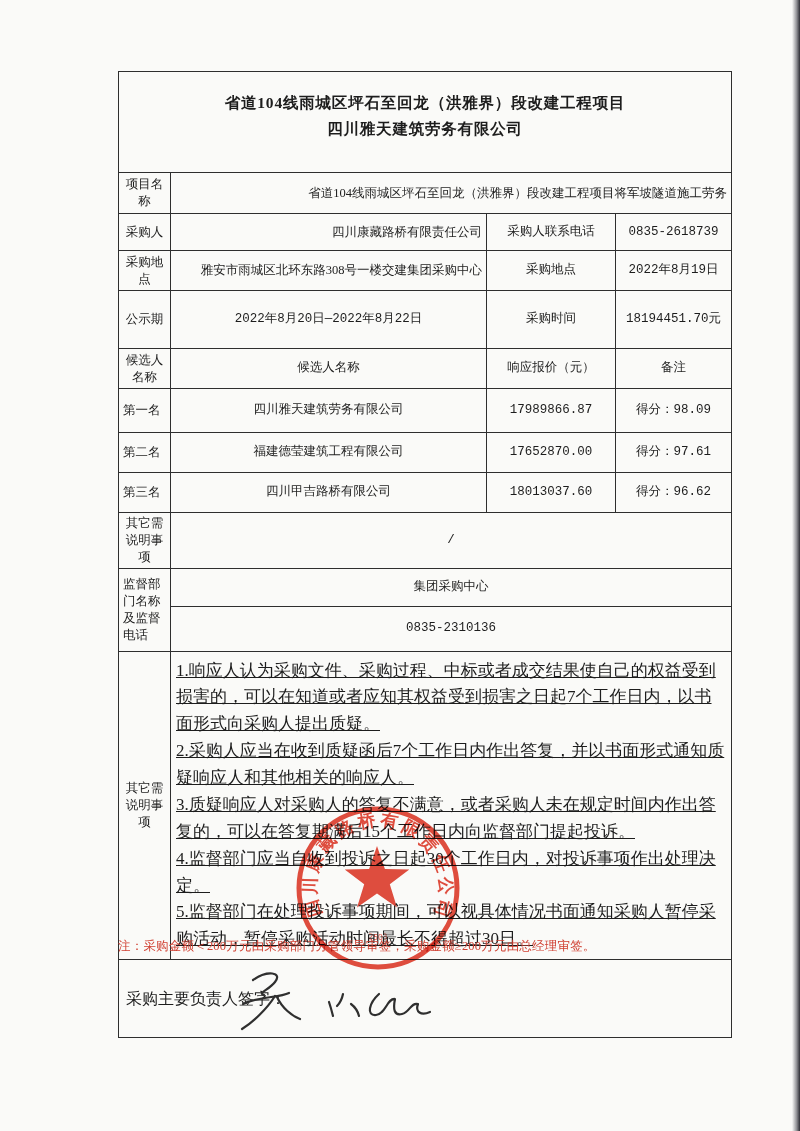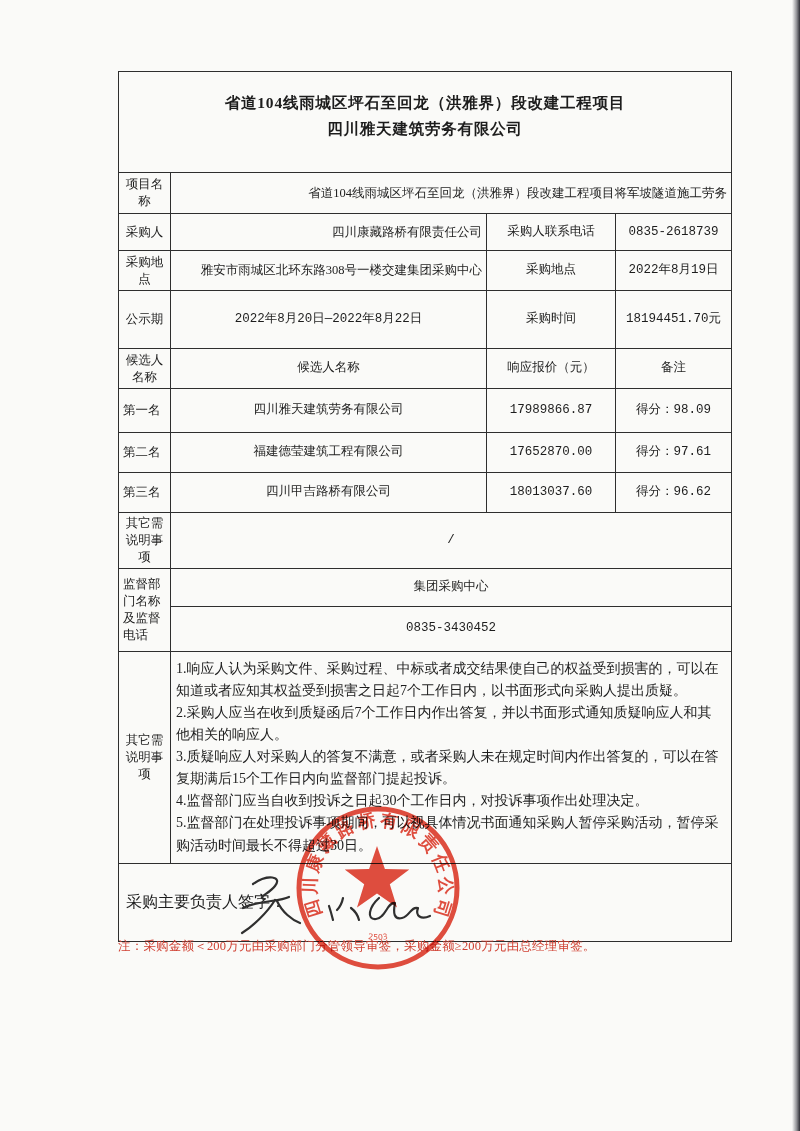--- a/index.html
+++ b/index.html
@@ -23,21 +23,21 @@
     padding:2px 4px;vertical-align:middle;
     overflow:hidden;
   }
   td.label{word-break:break-all;padding:2px 3px;text-align:center;}
   td.label-center{word-break:break-all;padding:2px 3px;text-align:left;margin-top:44px;}
   td.center{text-align:center;font-family:Liberation Mono, monospace;}
   td.left{text-align:right;padding-left:6px;}
   .title-cell{text-align:center;vertical-align:middle;padding-bottom:14px !important;}
   .title-line{font-weight:bold;font-size:15.5px;letter-spacing:.8px;line-height:26px;}
   .objection-cell{vertical-align:middle;padding:6px 6px 6px 5px !important;}
-  .objection-cell div{font-size:14px;line-height:1.58;text-align:left;}
+  .objection-cell div{font-size:17px;line-height:1.58;text-align:left;text-decoration:underline;}
   .sign-cell{position:relative;padding-left:7px !important;}
   .sign-label{font-size:16px;display:inline-block;vertical-align:middle;}
   .sign-svg{position:absolute;left:118px;top:6px;}
   .stamp{position:absolute;left:291px;top:801px;width:174px;height:174px;
     z-index:6;opacity:.9;mix-blend-mode:multiply;pointer-events:none;}
   .footnote{position:absolute;left:118px;top:938px;width:620px;
     font-size:12.5px;letter-spacing:.2px;z-index:3;}
 </style>
 </head>
 <body>
@@ -115,21 +115,21 @@
     <tr style="height:50px">
       <td class="label">其它需说明事项</td>
       <td colspan="3" class="center">/</td>
     </tr>
 
     <tr style="height:38px">
       <td rowspan="2" class="label-center">监督部门名称及监督电话</td>
       <td colspan="3" class="center">集团采购中心</td>
     </tr>
     <tr style="height:45px">
-      <td colspan="3" class="center">0835-3430452</td>
+      <td colspan="3" class="center">0835-2310136</td>
     </tr>
 
     <tr style="height:210px">
       <td class="label">其它需说明事项</td>
       <td colspan="3" class="objection-cell">
         <div>1.响应人认为采购文件、采购过程、中标或者成交结果使自己的权益受到损害的，可以在知道或者应知其权益受到损害之日起7个工作日内，以书面形式向采购人提出质疑。</div>
         <div>2.采购人应当在收到质疑函后7个工作日内作出答复，并以书面形式通知质疑响应人和其他相关的响应人。</div>
         <div>3.质疑响应人对采购人的答复不满意，或者采购人未在规定时间内作出答复的，可以在答复期满后15个工作日内向监督部门提起投诉。</div>
         <div>4.监督部门应当自收到投诉之日起30个工作日内，对投诉事项作出处理决定。</div>
         <div>5.监督部门在处理投诉事项期间，可以视具体情况书面通知采购人暂停采购活动，暂停采购活动时间最长不得超过30日。</div>

